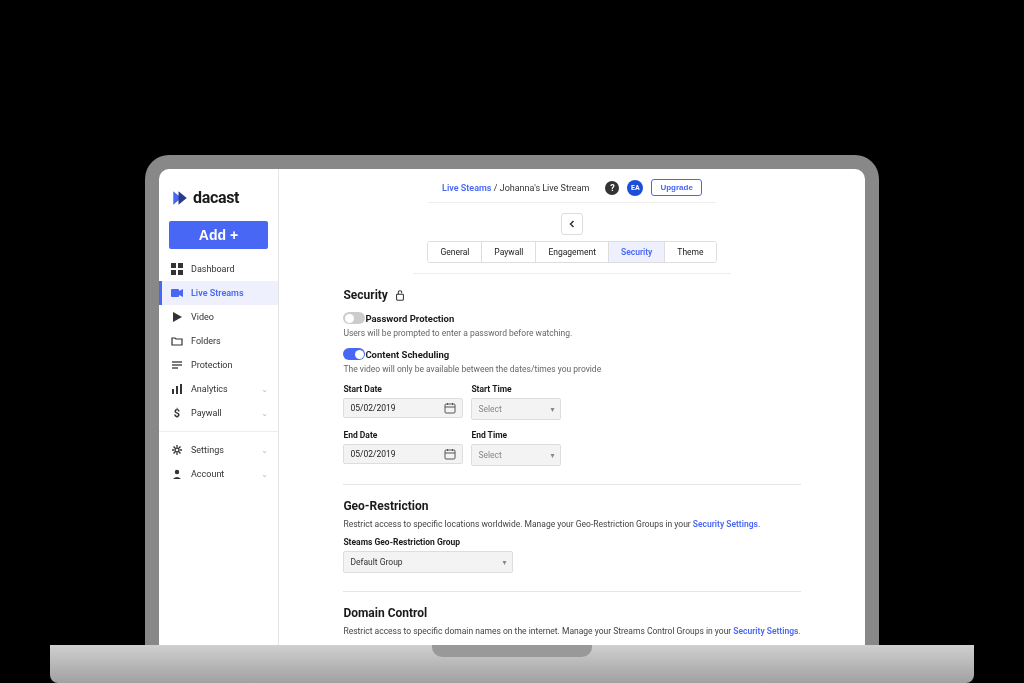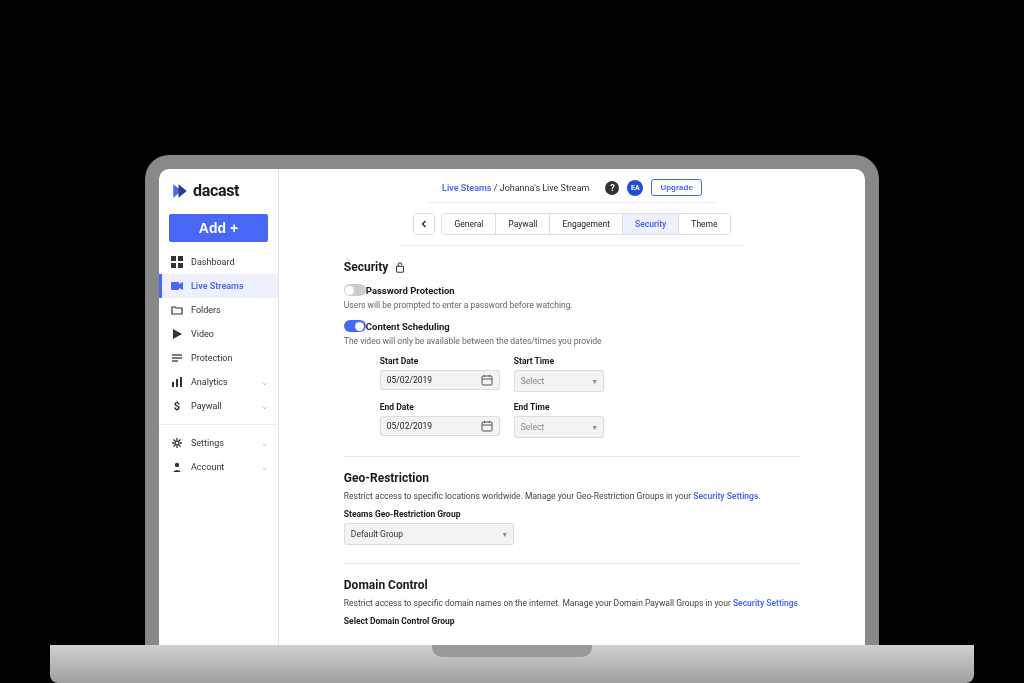--- a/index.html
+++ b/index.html
@@ -6,21 +6,21 @@
 body { font-family: -apple-system, BlinkMacSystemFont, "Segoe UI", Roboto, Arial, sans-serif; background: #000; width: 1024px; height: 683px; overflow: hidden; position: relative; }
 
 .laptop-frame { position: absolute; top: 155px; left: 145px; width: 734px; height: 490px; background: #888; border-radius: 24px 24px 0 0; padding: 14px 14px 0 14px; }
 .laptop-base { position: absolute; bottom: 0; left: 50px; width: 924px; height: 38px; background: linear-gradient(#d0d0d0, #a0a0a0); border-radius: 0 0 8px 8px; }
 .laptop-notch { position: absolute; bottom: 26px; left: 50%; transform: translateX(-50%); width: 160px; height: 12px; background: #999; border-radius: 0 0 10px 10px; }
 
 .screen { width: 100%; height: 100%; background: #fff; border-radius: 10px 10px 0 0; overflow: hidden; display: flex; flex-direction: column; font-size: 9px; color: #1a1a1a; }
 
 .app { display: flex; flex: 1; min-height: 0; }
 .sidebar { width: 120px; border-right: 1px solid #e5e5e5; display: flex; flex-direction: column; }
-.logo-row { padding: 12px 10px 10px 12px; display: flex; align-items: center; gap: 4px; }
+.logo-row { padding: 19px 10px 10px 12px; display: flex; align-items: center; gap: 4px; }
 .logo-mark { width: 18px; height: 18px; }
 .logo-text { font-size: 16px; font-weight: 700; letter-spacing: -0.02em; color: #1a1a1a; }
 
 .add-btn { margin: 4px 10px 8px 10px; background: #4967f5; color: #fff; border: none; padding: 6px 0; font-size: 14px; font-weight: 600; border-radius: 2px; cursor: pointer; }
 
 .nav { display: flex; flex-direction: column; }
 .nav-item { display: flex; align-items: center; gap: 8px; padding: 6px 10px 6px 12px; cursor: pointer; color: #333; position: relative; }
 .nav-item .icon { width: 12px; height: 12px; display: flex; align-items: center; justify-content: center; flex-shrink: 0; }
 .nav-item .label { flex: 1; font-size: 9px; }
 .nav-item .chev { color: #bbb; font-size: 8px; }
@@ -30,21 +30,21 @@
 
 .main { flex: 1; display: flex; flex-direction: column; min-width: 0; align-items: center; }
 .topbar { display: flex; align-items: center; padding: 10px 14px 6px 14px; border-bottom: 1px solid #eee; gap: 8px; }
 .breadcrumb { font-size: 9px; color: #333; }
 .breadcrumb a { color: #4967f5; text-decoration: none; font-weight: 600; }
 .topbar-spacer { flex: 1; }
 .help-icon { width: 14px; height: 14px; border-radius: 50%; background: #333; color: #fff; display: flex; align-items: center; justify-content: center; font-size: 9px; font-weight: 700; cursor: pointer; }
 .avatar { width: 16px; height: 16px; border-radius: 50%; background: #1d4ed8; color: #fff; display: flex; align-items: center; justify-content: center; font-size: 7px; font-weight: 700; cursor: pointer; }
 .upgrade-btn { border: 1px solid #4967f5; color: #4967f5; background: #fff; padding: 3px 8px; font-size: 8px; border-radius: 3px; cursor: pointer; font-weight: 600; }
 
-.tabs-row { display: flex; align-items: center; gap: 6px; padding: 10px 14px; border-bottom: 1px solid #eee; }
+.tabs-row { display: flex; align-items: center; gap: 6px; padding: 10px 14px; border-bottom: 1px solid #eee; flex-direction: column; }
 .back-btn { width: 22px; height: 22px; border: 1px solid #ddd; border-radius: 3px; background: #fff; display: flex; align-items: center; justify-content: center; cursor: pointer; }
 .tabs { display: flex; border: 1px solid #ddd; border-radius: 3px; overflow: hidden; }
 .tab { padding: 5px 12px; font-size: 8.5px; cursor: pointer; background: #fff; border-right: 1px solid #ddd; }
 .tab:last-child { border-right: none; }
 .tab.active { background: #eef0fe; color: #4967f5; font-weight: 600; }
 
 .content { flex: 1; overflow-y: auto; padding: 14px 18px; }
 .section { margin-bottom: 18px; }
 .section-title { font-size: 12px; font-weight: 700; display: flex; align-items: center; gap: 6px; margin-bottom: 10px; }
 .section-sub { font-size: 12px; font-weight: 700; margin-bottom: 6px; }
@@ -53,21 +53,21 @@
 .toggle-row { display: flex; align-items: center; margin-bottom: 4px; }
 .toggle { width: 22px; height: 12px; border-radius: 10px; position: relative; cursor: pointer; }
 .toggle.off { background: #ccc; }
 .toggle.on { background: #4967f5; }
 .toggle::after { content: ""; position: absolute; top: 1.5px; width: 9px; height: 9px; border-radius: 50%; background: #fff; }
 .toggle.off::after { left: 1.5px; }
 .toggle.on::after { right: 1.5px; }
 .toggle-label { font-size: 9.5px; font-weight: 700; }
 .toggle-desc { font-size: 8.5px; color: #666; margin-bottom: 10px; }
 
-.field-row { display: flex; gap: 14px; margin-bottom: 10px; margin-left: 36px; }
+.field-row { display: flex; gap: 8px; margin-bottom: 10px; }
 .field { display: flex; flex-direction: column; gap: 4px; }
 .field-label { font-size: 8.5px; font-weight: 700; }
 .date-input { display: flex; align-items: center; background: #f3f3f3; border: 1px solid #ddd; border-radius: 2px; height: 20px; width: 120px; padding: 0 6px; justify-content: space-between; font-size: 8.5px; cursor: pointer; }
 .select-input { display: flex; align-items: center; background: #f3f3f3; border: 1px solid #ddd; border-radius: 2px; height: 22px; width: 90px; padding: 0 6px; justify-content: space-between; font-size: 8.5px; color: #888; cursor: pointer; }
 .select-wide { width: 170px; color: #333; }
 
 .body-text { font-size: 8.5px; color: #444; margin-bottom: 8px; }
 .body-text a { color: #4967f5; text-decoration: none; font-weight: 600; }
 
 .cal-icon { width: 12px; height: 12px; }
@@ -108,32 +108,32 @@
                 <svg width="12" height="12" viewBox="0 0 12 12">
                   <rect x="0" y="2" width="8" height="8" rx="1" fill="#4967f5"></rect>
                   <path d="M8 4 L12 2 L12 10 L8 8 Z" fill="#4967f5"></path>
                 </svg>
               </span>
             <span class="label">Live Streams</span>
           </div>
           <div class="nav-item">
             <span class="icon">
                 <svg width="12" height="12" viewBox="0 0 12 12">
+                  <path d="M2 1 L11 6 L2 11 Z" fill="#333"></path>
+                </svg>
+              </span>
+            <span class="label">Video</span>
+          </div>
+          <div class="nav-item">
+            <span class="icon">
+                <svg width="12" height="12" viewBox="0 0 12 12">
                   <path d="M1 3 L4 3 L5 4 L11 4 L11 10 L1 10 Z" fill="none" stroke="#333" stroke-width="1.2"></path>
                 </svg>
               </span>
             <span class="label">Folders</span>
-          </div>
-          <div class="nav-item">
-            <span class="icon">
-                <svg width="12" height="12" viewBox="0 0 12 12">
-                  <path d="M2 1 L11 6 L2 11 Z" fill="#333"></path>
-                </svg>
-              </span>
-            <span class="label">Video</span>
           </div>
           <div class="nav-item">
             <span class="icon">
                 <svg width="12" height="12" viewBox="0 0 12 12">
                   <line x1="1" y1="3" x2="11" y2="3" stroke="#333" stroke-width="1.3"></line>
                   <line x1="1" y1="6" x2="11" y2="6" stroke="#333" stroke-width="1.3"></line>
                   <line x1="1" y1="9" x2="7" y2="9" stroke="#333" stroke-width="1.3"></line>
                 </svg>
               </span>
             <span class="label">Protection</span>
@@ -291,21 +291,21 @@
                 <span class="chev-down">▾</span>
               </div>
             </div>
           </div>
 
           <div class="divider"></div>
 
           <div class="section">
             <div class="section-sub">Domain Control</div>
             <div class="body-text">
-              <span>Restrict access to specific domain names on the internet. Manage your Domain Paywall Groups in your </span><a href="#">Security Settings</a><span>.</span>
+              <span>Restrict access to specific domain names on the internet. Manage your Streams Control Groups in your </span><a href="#">Security Settings</a><span>.</span>
             </div>
             <div class="field">
               <span class="field-label">Select Domain Control Group</span>
             </div>
           </div>
         </div>
       </div>
 
     </div>
   </div>

